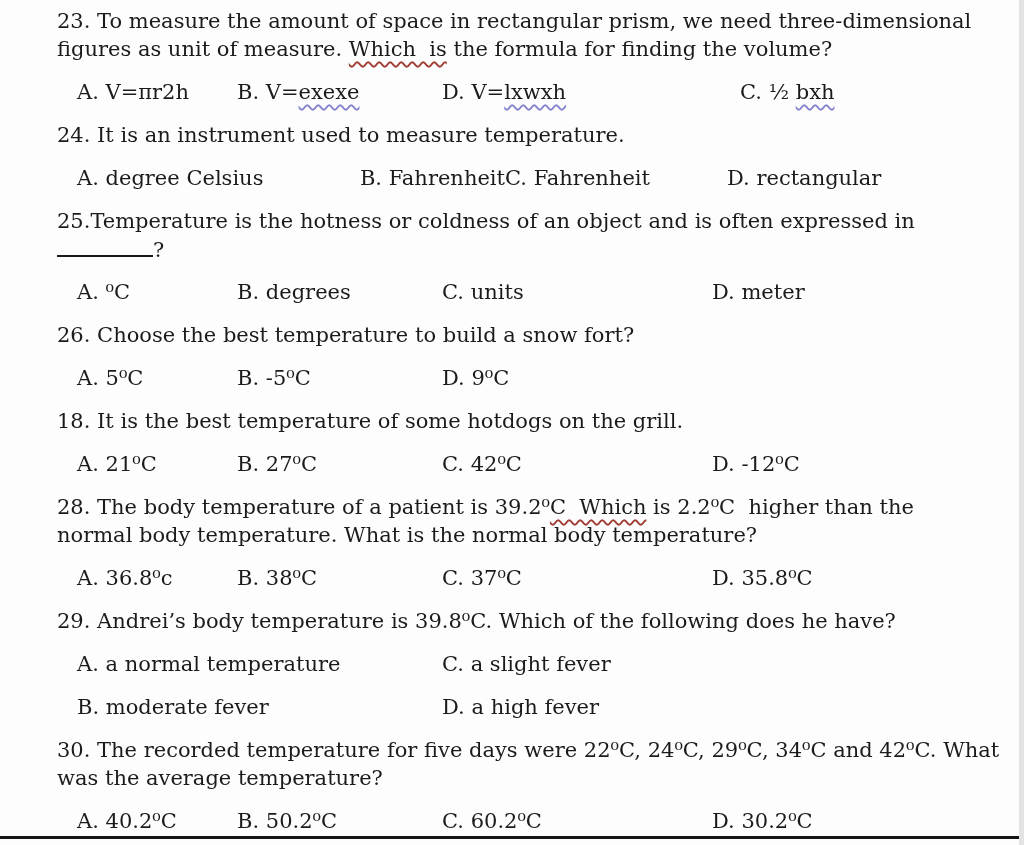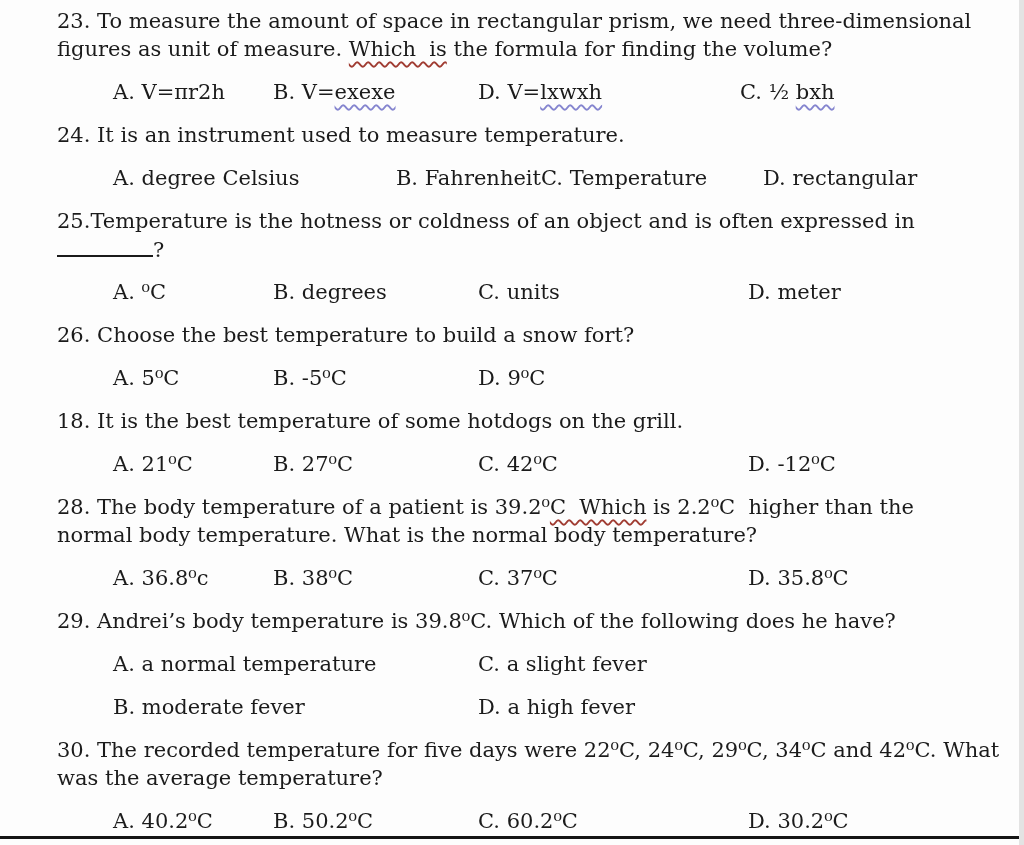--- a/index.html
+++ b/index.html
@@ -17,21 +17,21 @@
   }
   .q { margin-top: 15px; }
   .q:first-child { margin-top: 0; }
   .line {
     height: 28px;
     line-height: 28px;
     white-space: pre;
   }
   .opts {
     display: flex;
-    margin: 15px 0 0 56px;
+    margin: 15px 0 0 20px;
     height: 28px;
     line-height: 28px;
     white-space: pre;
   }
   .opt { flex: 0 0 auto; }
   .opt.last { flex: 1 1 auto; }
   
   .std .o1 { width: 160px; }
   .std .o2 { width: 205px; }
   .std .o3 { width: 270px; }
@@ -96,21 +96,21 @@
       <div class="opt last"><span>D. V=</span><span class="sq-blue">lxwxh</span></div>
       <div class="opt o3"><span>C. ½ </span><span class="sq-blue">bxh</span></div>
     </div>
   </section>
 
   <section class="q">
     <div class="line"><span>24. It is an instrument used to measure temperature.</span></div>
     <div class="opts q24row">
       <div class="opt o1">A. degree Celsius</div>
       <div class="opt o2">B. Fahrenheit</div>
-      <div class="opt o3">C. Temperature</div>
+      <div class="opt o3">C. Fahrenheit</div>
       <div class="opt last">D. rectangular</div>
     </div>
   </section>
 
   <section class="q">
     <div>
       <div class="line"><span>25.Temperature is the hotness or coldness of an object and is often expressed in</span></div>
       <div class="line"><span class="blank"></span><span>?</span></div>
     </div>
     <div class="opts std">

